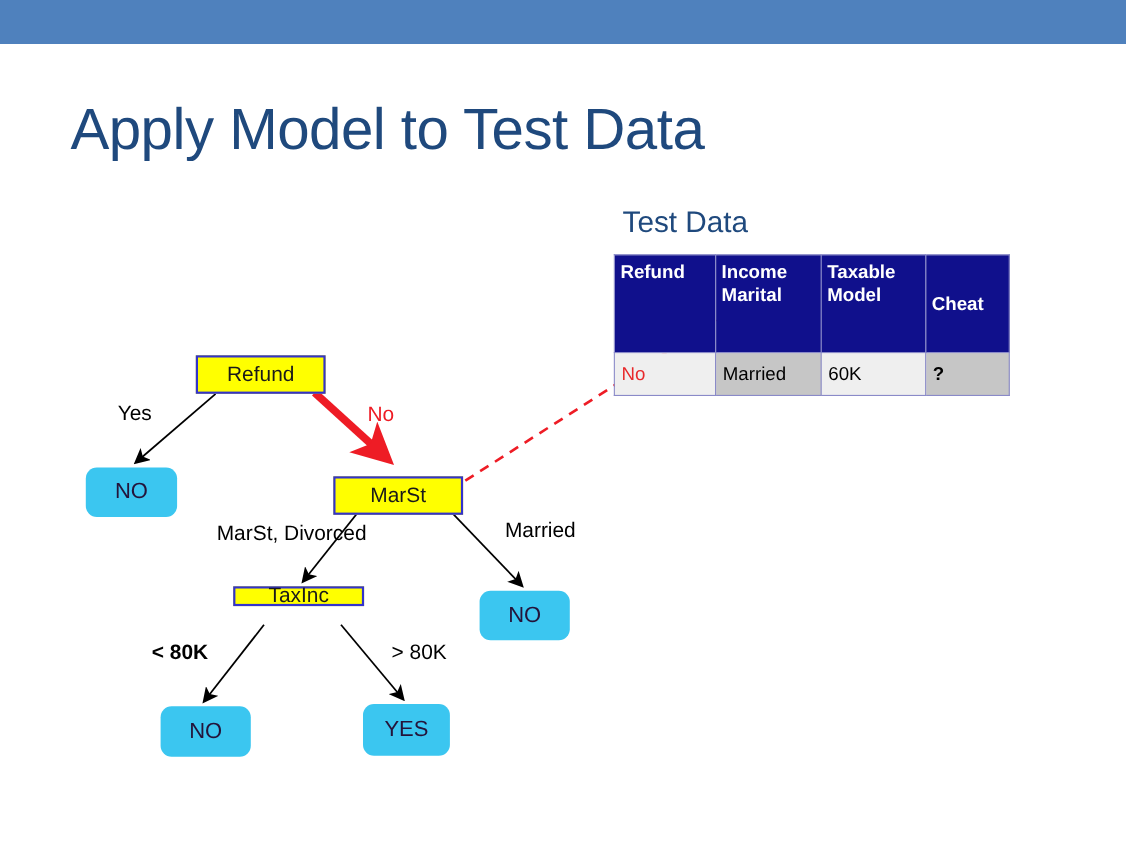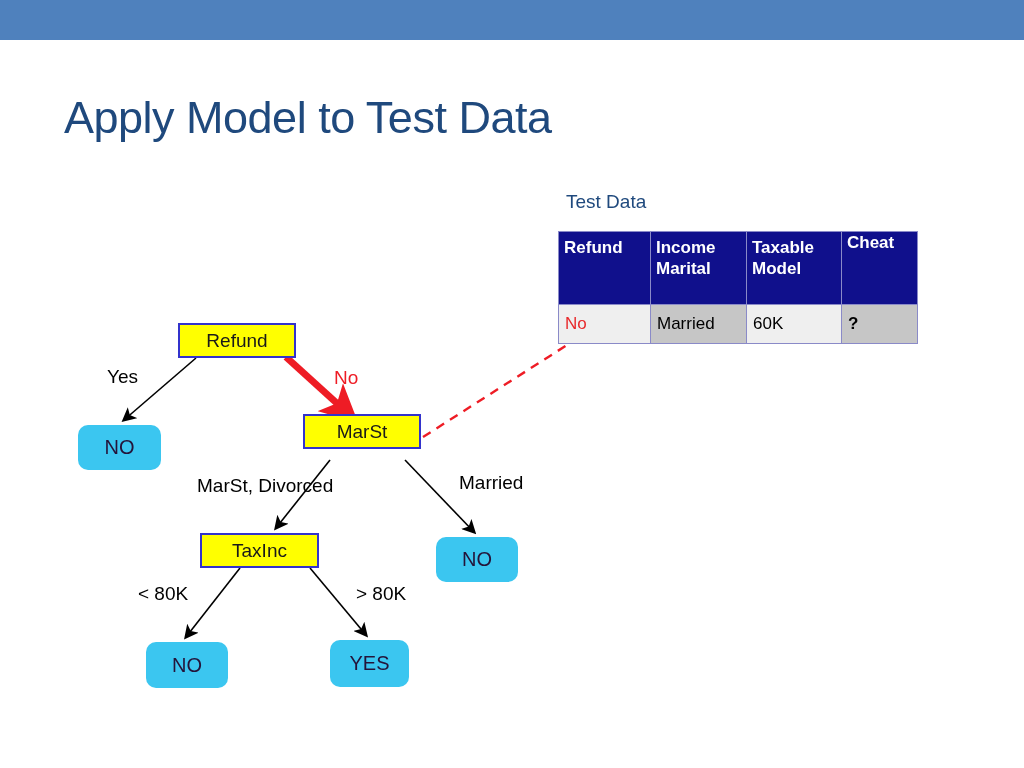--- a/index.html
+++ b/index.html
@@ -21,33 +21,33 @@
     left: 0; top: 0;
     width: 1024px;
     height: 40px;
     background: #4F81BD;
   }
 
   #slide-title {
     position: absolute;
     left: 64px;
     top: 90px;
-    font-size: 45px;
+    font-size: 53px;
     line-height: 56px;
     color: #1F497D;
     letter-spacing: -0.5px;
     white-space: nowrap;
   }
 
   
   #test-data-label {
     position: absolute;
     left: 566px;
     top: 186px;
-    font-size: 19px;
+    font-size: 27px;
     line-height: 32px;
     color: #1F497D;
     white-space: nowrap;
   }
 
   #test-data-table-wrap {
     position: absolute;
     left: 558px;
     top: 231px;
     width: 359px;
@@ -71,23 +71,23 @@
     font-weight: bold;
     height: 68px;
     text-align: left;
     line-height: 21px;
   }
   table.testdata thead th .hcell {
     padding: 5px 0 0 5px;
   }
   table.testdata thead th.bottom-label .hcell {
     padding: 0 0 0 5px;
-    height: 72px;
+    height: 88px;
     display: flex;
-    align-items: flex-start;
+    align-items: center;
   }
   table.testdata tbody td {
     font-size: 17px;
     height: 38px;
     vertical-align: middle;
   }
   table.testdata tbody td .dcell {
     padding-left: 6px;
   }
   td.cell-light { background: #EFEFEF; }
@@ -184,25 +184,25 @@
 
   <g>
     <line x1="423" y1="437" x2="650" y2="292" stroke="#EE1C25" stroke-width="2.4" stroke-dasharray="9,7" marker-end="url(#arrow-red-dash)"></line>
   </g>
 </svg>
 
 <div class="node node-internal" style="left:178px; top:323px; width:118px; height:35px;">
   <span>Refund</span>
 </div>
 
-<div class="node node-internal" style="left:303px; top:414px; width:118px; height:35px;">
+<div class="node node-internal" style="left:303px; top:433px; width:118px; height:35px;">
   <span>MarSt</span>
 </div>
 
-<div class="node node-internal" style="left:200px; top:533px; width:119px; height:35px;">
+<div class="node node-internal" style="left:212px; top:533px; width:119px; height:18px;">
   <span>TaxInc</span>
 </div>
 
 <div class="node node-leaf" style="left:78px; top:425px; width:83px; height:45px;">
   <span>NO</span>
 </div>
 
 <div class="node node-leaf" style="left:436px; top:537px; width:82px; height:45px;">
   <span>NO</span>
 </div>
@@ -216,21 +216,21 @@
 </div>
 
 <div class="edge-label" style="left:107px; top:366px;">Yes</div>
 
 <div class="edge-label red" style="left:334px; top:367px;">No</div>
 
 <div class="edge-label" style="left:197px; top:475px;">MarSt, Divorced</div>
 
 <div class="edge-label" style="left:459px; top:472px;">Married</div>
 
-<div class="edge-label" style="left:138px; top:583px;">&lt; 80K</div>
+<div class="edge-label" style="left:138px; top:583px;font-weight:bold;">&lt; 80K</div>
 
 <div class="edge-label" style="left:356px; top:583px;">&gt; 80K</div>
 
 <div id="test-data-label">Test Data</div>
 
 <div id="test-data-table-wrap">
   <table class="testdata">
     <colgroup>
       <col class="c1">
         <col class="c2">

